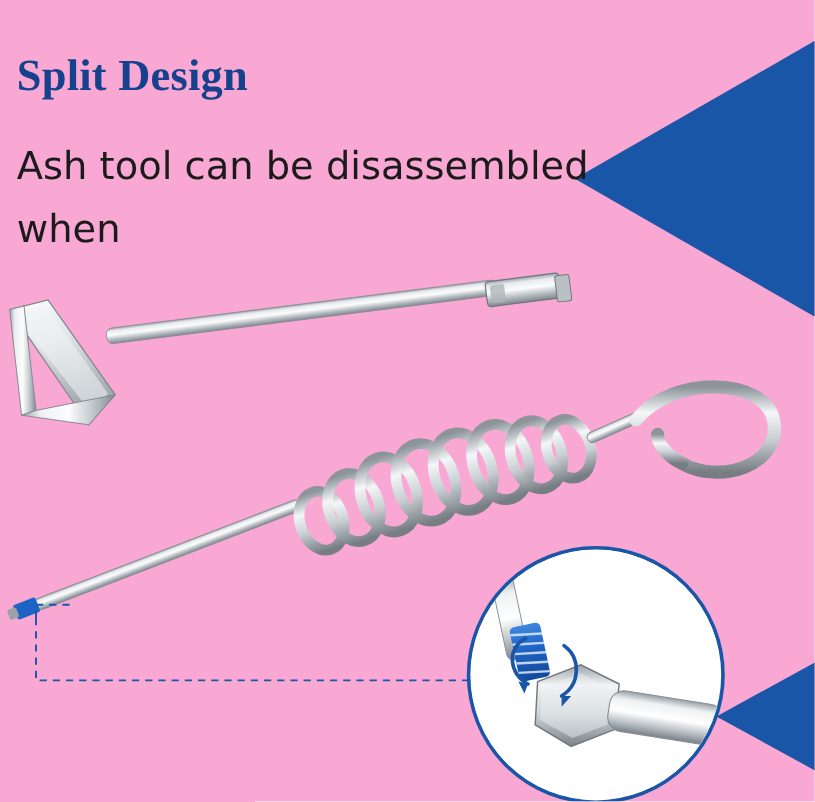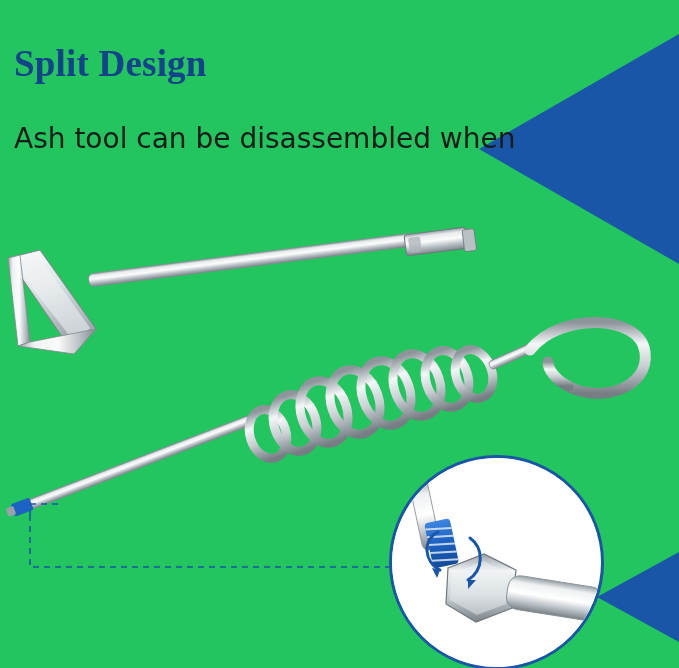--- a/index.html
+++ b/index.html
@@ -10,21 +10,21 @@
   body {
     width: 679px;
     height: 668px;
     font-family: "Liberation Sans", sans-serif;
     overflow: hidden;
   }
   #page {
     position: relative;
     width: 679px;
     height: 668px;
-    background: #22c55e;
+    background: #f9a8d4;
     overflow: hidden;
   }
 
   
   .tri-top {
     position: absolute;
     top: 34px;
     right: 0px;
     width: 0;
     height: 0;
@@ -54,21 +54,21 @@
     line-height: 44px;
     color: #16418c;
     letter-spacing: 0.2px;
   }
   .subline {
     position: absolute;
     left: 14px;
     top: 112px;
     width: 520px;
     font-family: "DejaVu Sans", sans-serif;
-    font-size: 28px;
+    font-size: 32px;
     line-height: 53px;
     color: #1b1b1b;
     font-weight: 400;
   }
 
   
   .photo {
     position: absolute;
     left: 0;
     top: 222px;

